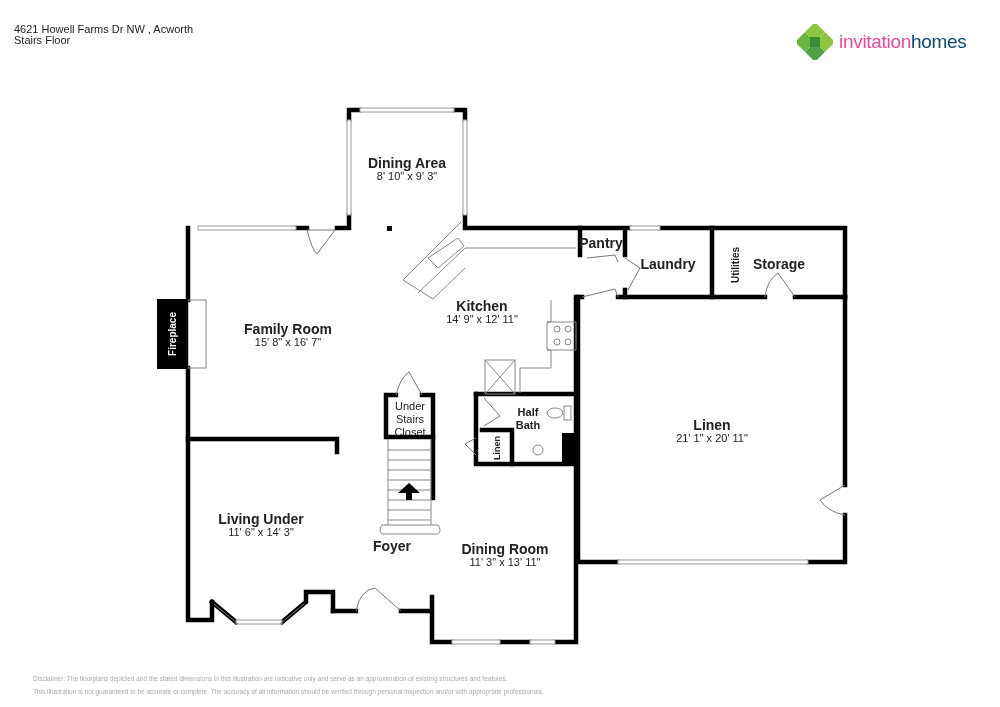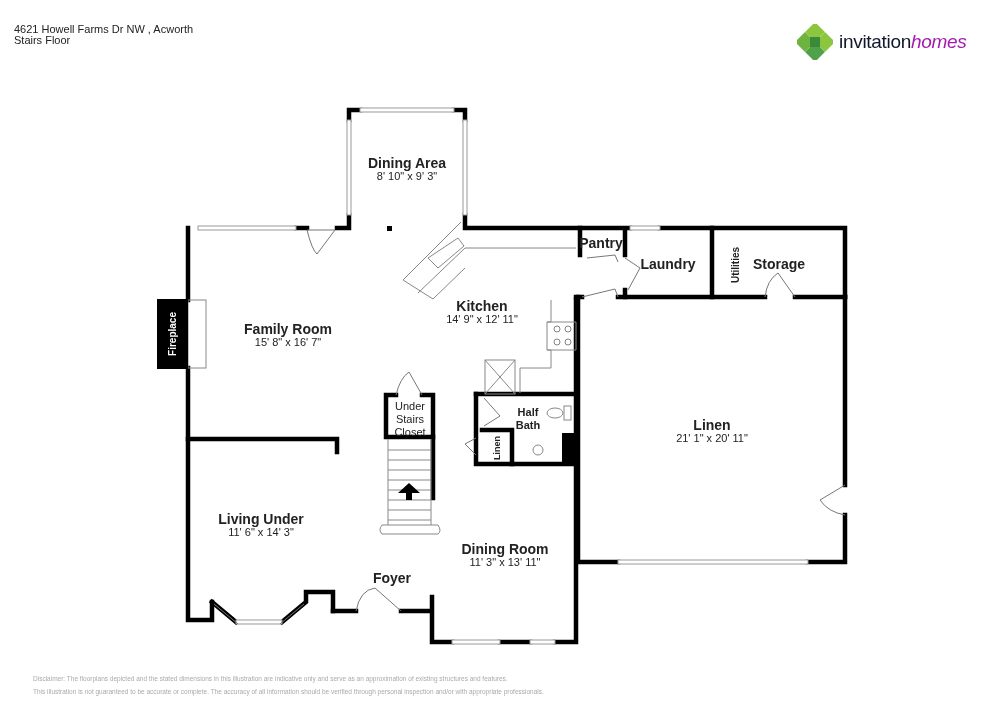--- a/index.html
+++ b/index.html
@@ -1,21 +1,21 @@
 <!DOCTYPE html>
 <html><head>
 <meta charset="utf-8">
 <style>
   html, body { margin: 0; padding: 0; background: #ffffff; }
   body { width: 1000px; height: 707px; position: relative; overflow: hidden; font-family: "Liberation Sans", sans-serif; color: #222; }
   .hdr { position: absolute; left: 14px; font-size: 11px; color: #222; }
   .logo { position: absolute; left: 797px; top: 24px; display: flex; align-items: center; }
   .logo-text { font-size: 19px; margin-left: 6px; letter-spacing: -0.3px; }
-  .logo-a { color: #0f172a; }
-  .logo-b { color: #a21caf; font-style: italic; }
+  .logo-a { color: #ec4899; }
+  .logo-b { color: #0c4a6e; }
   .plan { position: absolute; left: 0; top: 0; }
   .lbl { position: absolute; text-align: center; font-size: 11px; line-height: 13px; transform: translateX(-50%); white-space: nowrap; }
   .lbl .n { font-weight: bold; font-size: 14px; }
   .vlbl { position: absolute; font-size: 10px; font-weight: bold; transform: translate(-50%, -50%) rotate(-90deg); white-space: nowrap; }
   .disc { position: absolute; left: 33px; font-size: 6.5px; color: #aaa; }
 </style>
 </head>
 <body>
 
 <div class="hdr" style="top:23px;">4621 Howell Farms Dr NW , Acworth</div>
@@ -165,21 +165,21 @@
 </div>
 <div class="vlbl" style="left:497px;top:448px;font-size:9px;">Linen</div>
 <div class="lbl" style="left:712px;top:419px;">
   <div class="n">Linen</div>
   <div>21' 1" x 20' 11"</div>
 </div>
 <div class="lbl" style="left:261px;top:513px;">
   <div class="n">Living Under</div>
   <div>11' 6" x 14' 3"</div>
 </div>
-<div class="lbl" style="left:384px;top:572px;padding-left:16px;">
+<div class="lbl" style="left:384px;top:540px;padding-left:16px;">
   <div class="n">Foyer</div>
 </div>
 <div class="lbl" style="left:505px;top:543px;">
   <div class="n">Dining Room</div>
   <div>11' 3" x 13' 11"</div>
 </div>
 
 <div class="disc" style="top:675px;">Disclaimer: The floorplans depicted and the stated dimensions in this illustration are indicative only and serve as an approximation of existing structures and features.</div>
 <div class="disc" style="top:688px;">This illustration is not guaranteed to be accurate or complete. The accuracy of all information should be verified through personal inspection and/or with appropriate professionals.</div>
 

